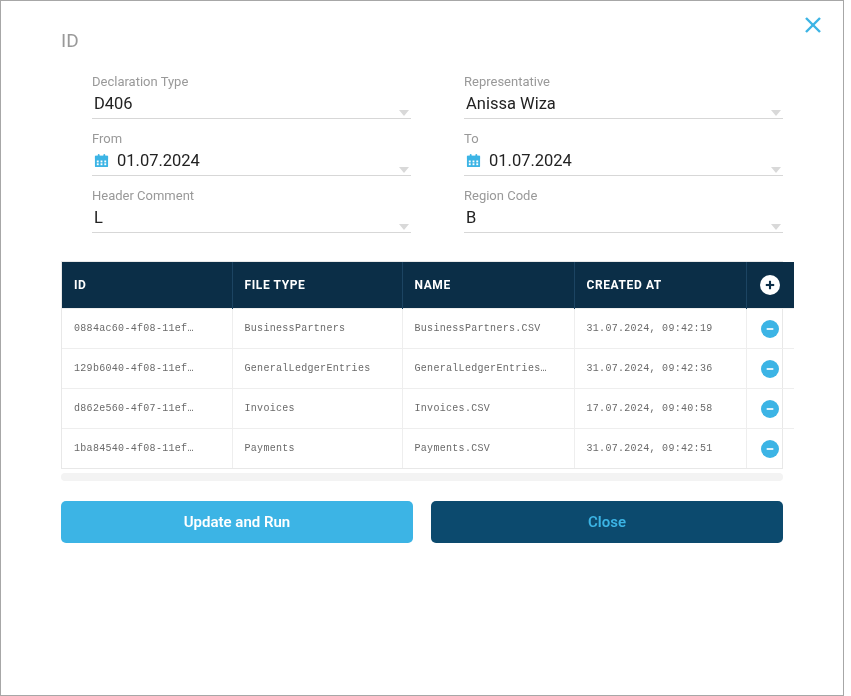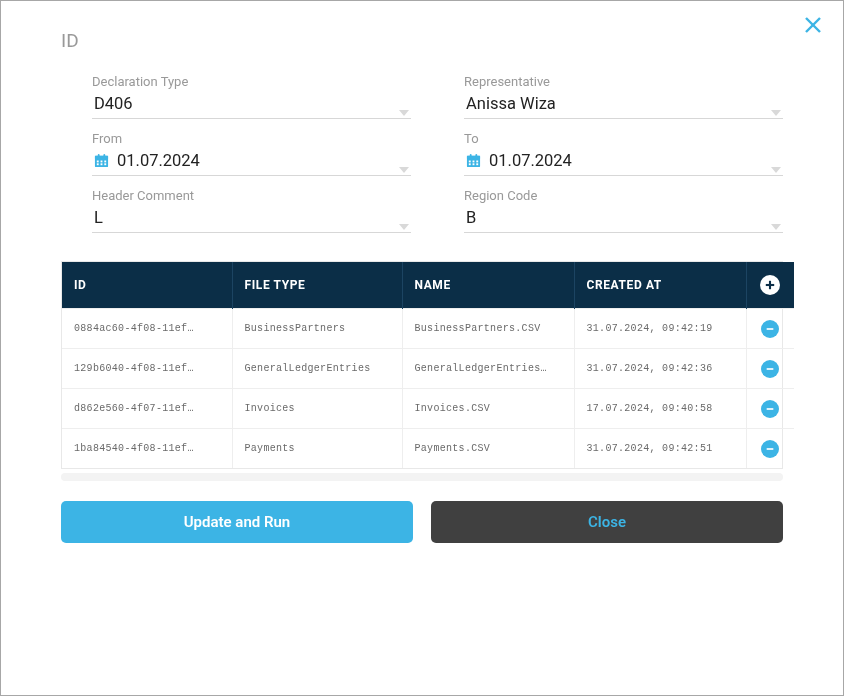--- a/index.html
+++ b/index.html
@@ -167,21 +167,21 @@
     flex: 1;
     border: none;
     border-radius: 5px;
     font-size: 15px;
     font-weight: 600;
     padding: 12px 0;
     cursor: pointer;
     font-family: inherit;
   }
   .btn-primary { background: #3cb4e5; color: #fff; }
-  .btn-secondary { background: #404040; color: #3cb4e5; }
+  .btn-secondary { background: #0c4a6e; color: #3cb4e5; }
 </style>
 </head>
 <body>
 
 <div class="modal">
 
   <div class="close-x">
     <svg viewBox="0 0 20 20" width="20" height="20" stroke="currentColor" stroke-width="2.4" fill="none">
       <line x1="3" y1="3" x2="17" y2="17"></line>
         <line x1="17" y1="3" x2="3" y2="17"></line>

